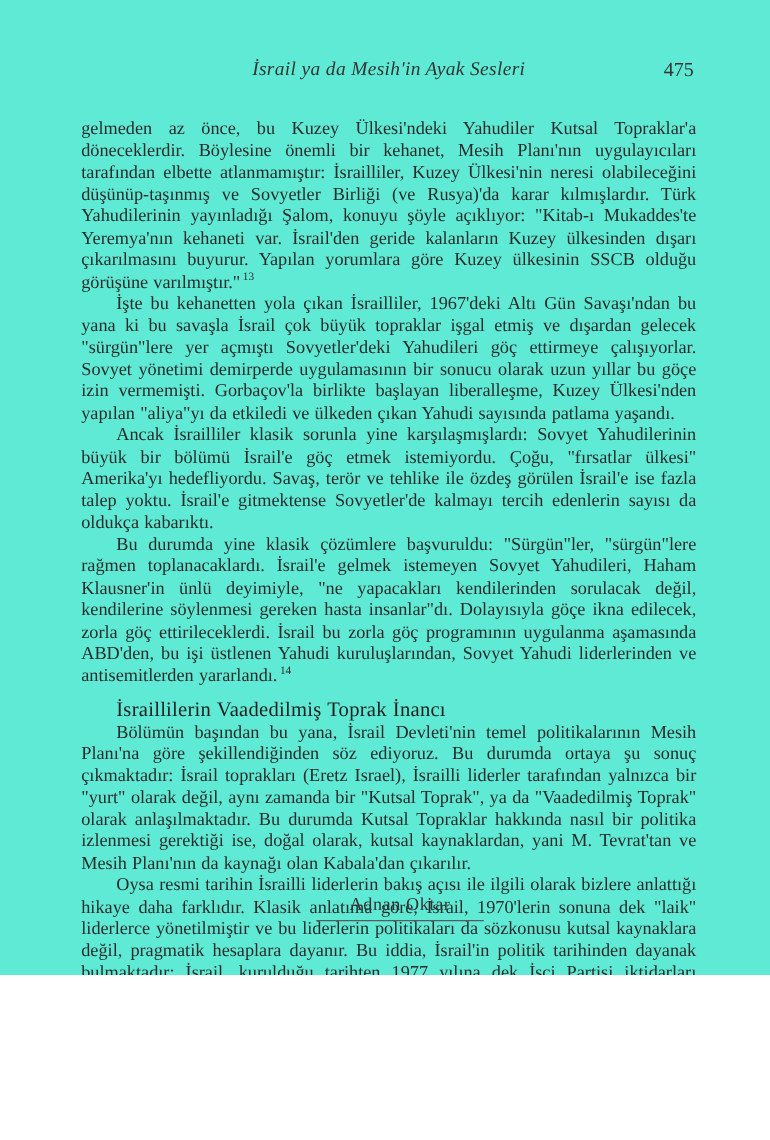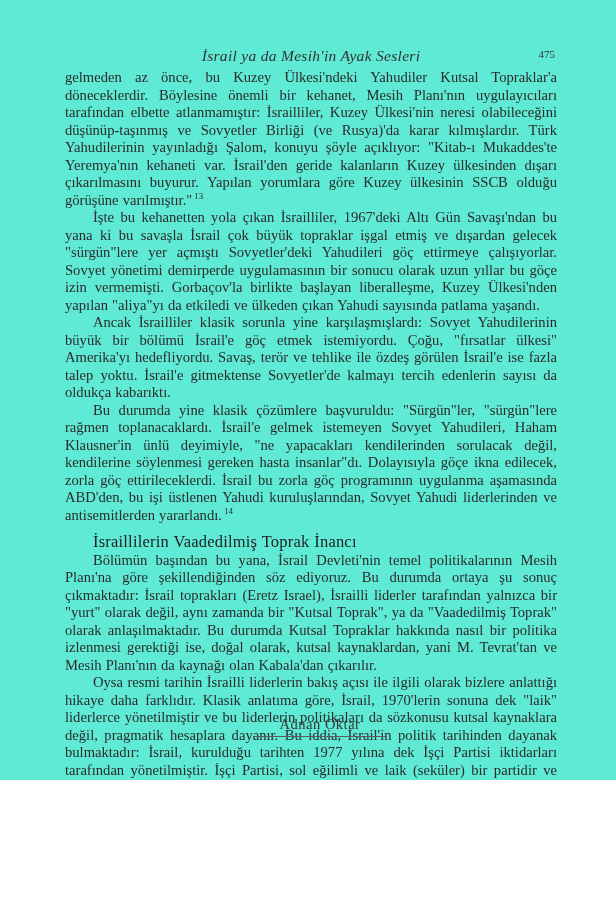--- a/index.html
+++ b/index.html
@@ -26,25 +26,26 @@
   .running-title {
     font-style: italic;
     font-size: 15.5px;
     letter-spacing: 0.3px;
     color: #333333;
   }
   .page-number {
     position: absolute;
     right: 2px;
     top: 1px;
-    font-size: 11px;
+    font-size: 16px;
     font-style: normal;
     color: #333333;
   }
   .body-text {
+    margin-top: 26px;
     font-size: 14.6px;
     line-height: 17.5px;
     text-align: justify;
     word-spacing: 0.5px;
   }
   .body-text p {
     margin: 0;
     text-indent: 28px;
   }
   .body-text p.no-indent {

